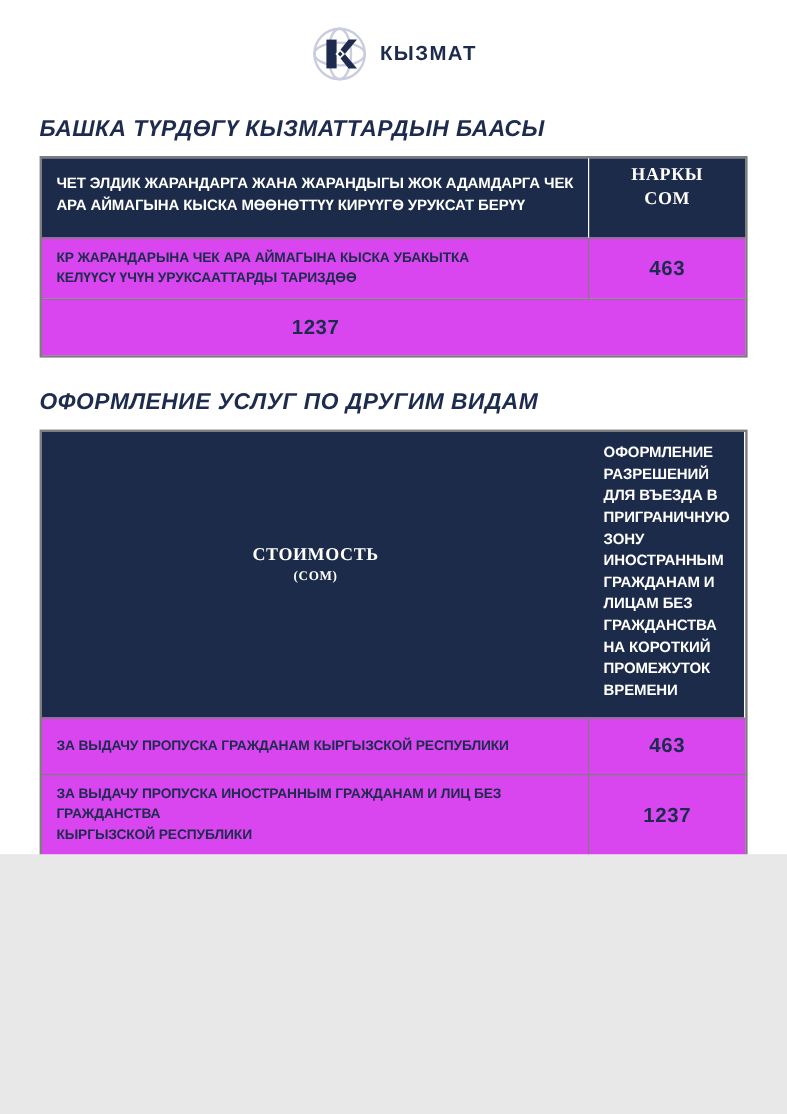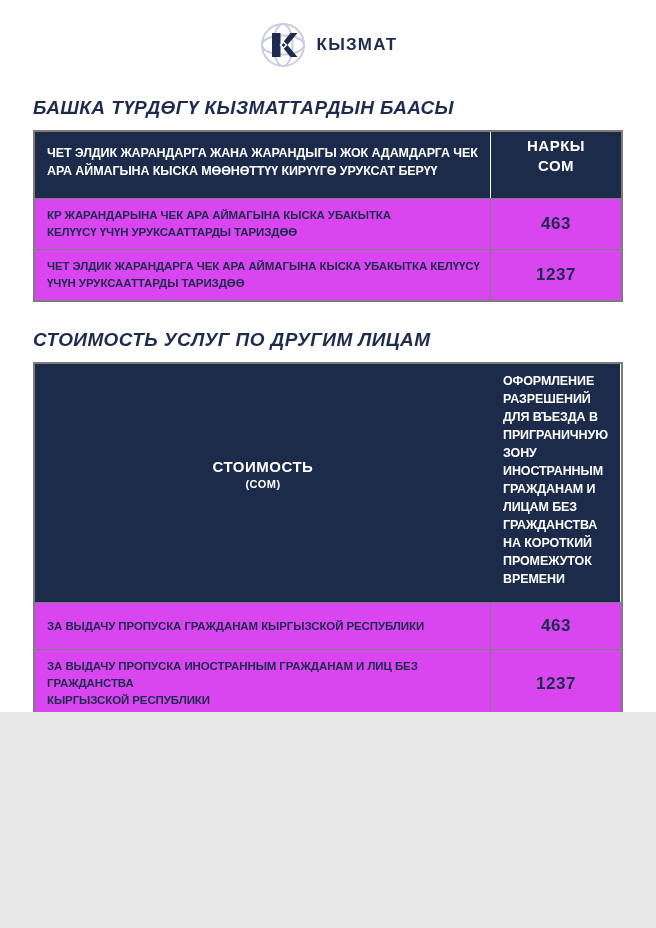--- a/index.html
+++ b/index.html
@@ -61,21 +61,21 @@
     letter-spacing: -0.1px;
   }
   .td.price { align-items: center; text-align: center; }
   .thead { background: #1c2b4a; color: #ffffff; min-height: 66px; }
   .thead .td.service {
     border-right: 1px solid #ffffff;
     font-size: 12.5px;
     line-height: 18px;
     padding-bottom: 14px;
   }
-  .thead .td.price { padding-bottom: 19px; }
+  .thead .td.price { padding-bottom: 19px; font-family: Liberation Serif, serif; }
   .price-head-main { font-weight: bold; font-size: 15px; letter-spacing: 0.5px; line-height: 20px; }
   .price-head-sub  { font-weight: bold; font-size: 15px; letter-spacing: 0.5px; line-height: 20px; }
   .price-head-sub.small { font-size: 11px; line-height: 14px; }
   .body-row { min-height: 47px; background: #d946ef; }
   .num { font-weight: bold; font-size: 17px; color: #1d2b4e; letter-spacing: 0.5px; }
 
   
   .ornament {
     position: absolute;
     top: 855px;
@@ -124,27 +124,25 @@
         <span class="price-head-main">НАРКЫ</span>
         <span class="price-head-sub">СОМ</span>
       </div>
     </div>
     <div class="tr body-row">
       <div class="td service">КР ЖАРАНДАРЫНА ЧЕК АРА АЙМАГЫНА КЫСКА УБАКЫТКА
 КЕЛҮҮСҮ ҮЧҮН УРУКСААТТАРДЫ ТАРИЗДӨӨ</div>
       <div class="td price num">463</div>
     </div>
     <div class="tr body-row">
-      <div class="td service">ЧЕТ ЭЛДИК ЖАРАНДАРГА ЧЕК АРА АЙМАГЫНА КЫСКА УБАКЫТКА КЕЛҮҮСҮ
-ҮЧҮН УРУКСААТТАРДЫ ТАРИЗДӨӨ</div>
       <div class="td price num">1237</div>
     </div>
   </div>
 
-  <div class="section-heading">СТОИМОСТЬ УСЛУГ ПО ДРУГИМ ЛИЦАМ</div>
+  <div class="section-heading">ОФОРМЛЕНИЕ УСЛУГ ПО ДРУГИМ ВИДАМ</div>
 
   <div class="tbl">
     <div class="tr thead">
       <div class="td price">
         <span class="price-head-main">СТОИМОСТЬ</span>
         <span class="price-head-sub small">(СОМ)</span>
       </div>
       <div class="td service">ОФОРМЛЕНИЕ РАЗРЕШЕНИЙ ДЛЯ ВЪЕЗДА В ПРИГРАНИЧНУЮ ЗОНУ
 ИНОСТРАННЫМ ГРАЖДАНАМ И ЛИЦАМ БЕЗ ГРАЖДАНСТВА
 НА КОРОТКИЙ ПРОМЕЖУТОК ВРЕМЕНИ</div>

